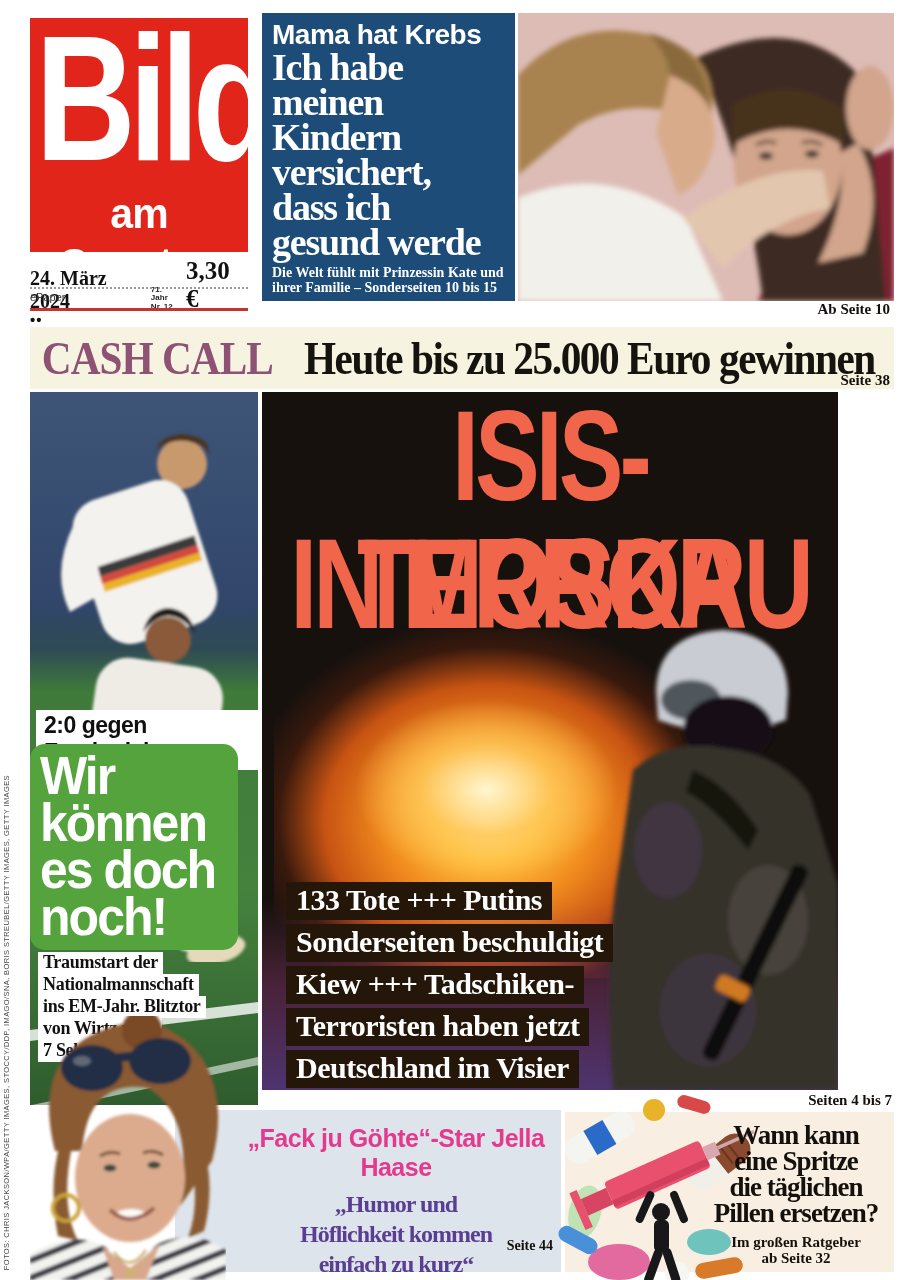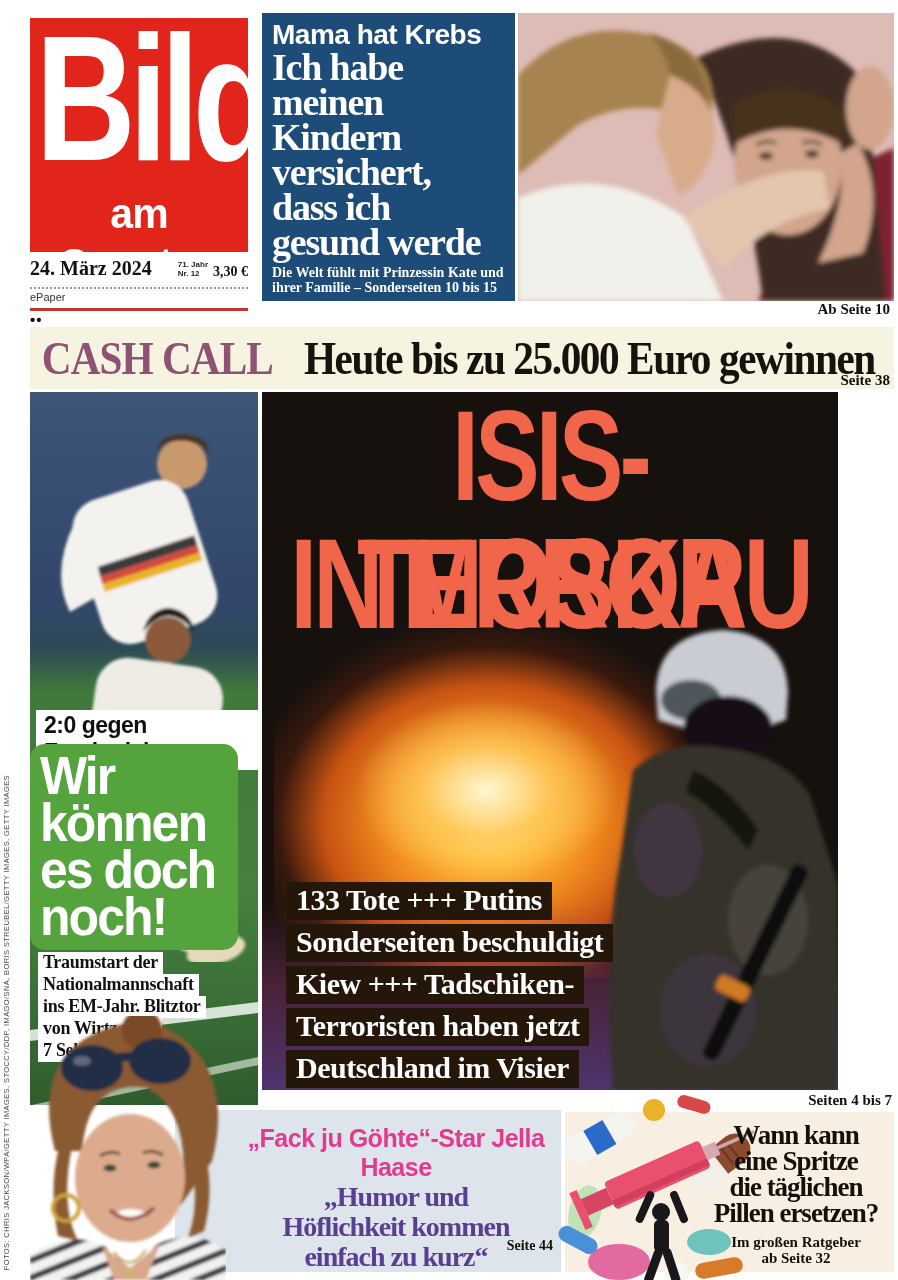--- a/index.html
+++ b/index.html
@@ -10,21 +10,21 @@
            font-size:7.5px;color:#4a4a4a;letter-spacing:.4px;white-space:nowrap;}
   
   .logo-box{position:absolute;left:30px;top:18px;width:218px;height:234px;background:#e1251b;
             text-align:center;color:#fff;overflow:hidden;}
   .logo-title{font-weight:900;font-size:146px;letter-spacing:-7px;line-height:150px;height:162px;
               transform:scale(.95,1.22);transform-origin:50% 30%;}
   .logo-sub{font-weight:800;font-size:41px;letter-spacing:-1px;margin-top:12px;transform:scale(1,1.05);}
   .dateline{position:absolute;left:30px;top:257px;width:218px;display:flex;align-items:flex-end;}
   .date{font-family:"Liberation Serif",serif;font-weight:800;font-size:20px;color:#111;}
   .edition{margin-left:auto;font-size:8px;font-weight:700;color:#222;line-height:8.5px;text-align:left;margin-right:5px;margin-bottom:2px;}
-  .price{font-family:"Liberation Serif",serif;font-weight:800;font-size:14px;color:#111;}
+  .price{font-family:"Liberation Serif",serif;font-weight:800;font-size:25px;color:#111;}
   .dotted{position:absolute;left:30px;top:287px;width:218px;border-top:2px dotted #9a9a9a;}
   .epaper{position:absolute;left:30px;top:291px;font-size:11px;color:#333;}
   .redline{position:absolute;left:30px;top:308px;width:218px;border-top:3px solid #c2372c;}
   .edition-dots{position:absolute;left:30px;top:311px;font-size:15px;font-weight:900;color:#111;letter-spacing:1px;}
   
   .kate-box{position:absolute;left:262px;top:13px;width:253px;height:288px;background:#1d4c78;color:#fff;
             padding:6px 10px;box-sizing:border-box;}
   .kate-kicker{font-weight:800;font-size:28px;letter-spacing:-.5px;line-height:31px;}
   .kate-line{font-family:"Liberation Serif",serif;font-weight:800;font-size:38px;line-height:35px;letter-spacing:-1.2px;}
   .kate-sub{font-family:"Liberation Serif",serif;font-weight:700;font-size:14px;line-height:15px;margin-top:5px;}
@@ -65,22 +65,22 @@
            transform:scale(.99,1.3);transform-origin:50% 20%;}
   .ticker{position:absolute;left:24px;top:490px;width:500px;}
   .ticker .chip-d{display:table;background:#241709;color:#fff;font-family:"Liberation Serif",serif;
           font-weight:800;font-size:30px;line-height:33px;padding:1px 10px 4px;margin-bottom:4px;letter-spacing:-.5px;}
   .soldier{position:absolute;right:0;bottom:0;}
   .ref-moskau{position:absolute;right:6px;top:1092px;}
   
   .jella-box{position:absolute;left:175px;top:1110px;width:386px;height:162px;background:#dde4eb;z-index:1;
              box-sizing:border-box;padding:14px 6px 0 62px;text-align:center;}
   .jella-kicker{color:#e43a8e;font-weight:800;font-size:25px;letter-spacing:-.5px;}
-  .jella-quote{font-family:"Liberation Serif",serif;font-weight:800;font-size:28px;line-height:30px;
-               color:#593e92;letter-spacing:-1px;}
+  .jella-quote{font-family:"Liberation Serif",serif;font-weight:800;font-size:24px;line-height:30px;
+               color:#593e92;letter-spacing:-1px;margin-top:7px;}
   .ref-jella{position:absolute;right:8px;bottom:18px;font-size:14px;}
   .jella-photo{position:absolute;left:30px;top:1016px;width:196px;height:264px;z-index:2;}
   
   .pills-box{position:absolute;left:565px;top:1112px;width:329px;height:160px;background:#f8efe2;z-index:1;}
   .pills-art{position:absolute;left:-8px;top:-22px;}
   .pills-text{position:absolute;right:2px;top:10px;width:192px;text-align:center;color:#14100c;}
   .pills-line{font-family:"Liberation Serif",serif;font-weight:800;font-size:27px;line-height:26px;letter-spacing:-1px;}
   .pills-sub{font-family:"Liberation Serif",serif;font-weight:800;font-size:15px;line-height:16px;}
   .pills-sub-wrap{margin-top:8px;}
 </style>

